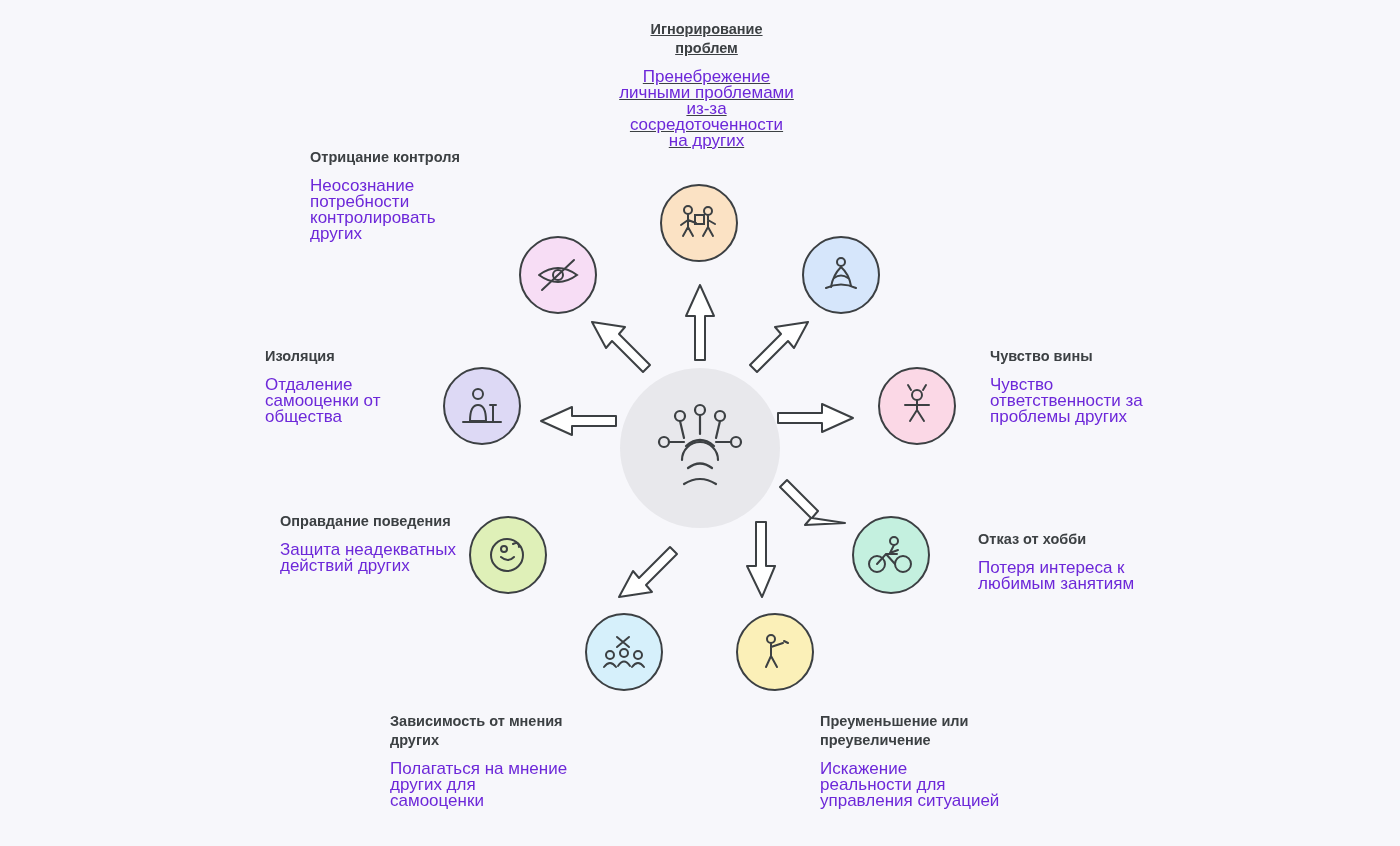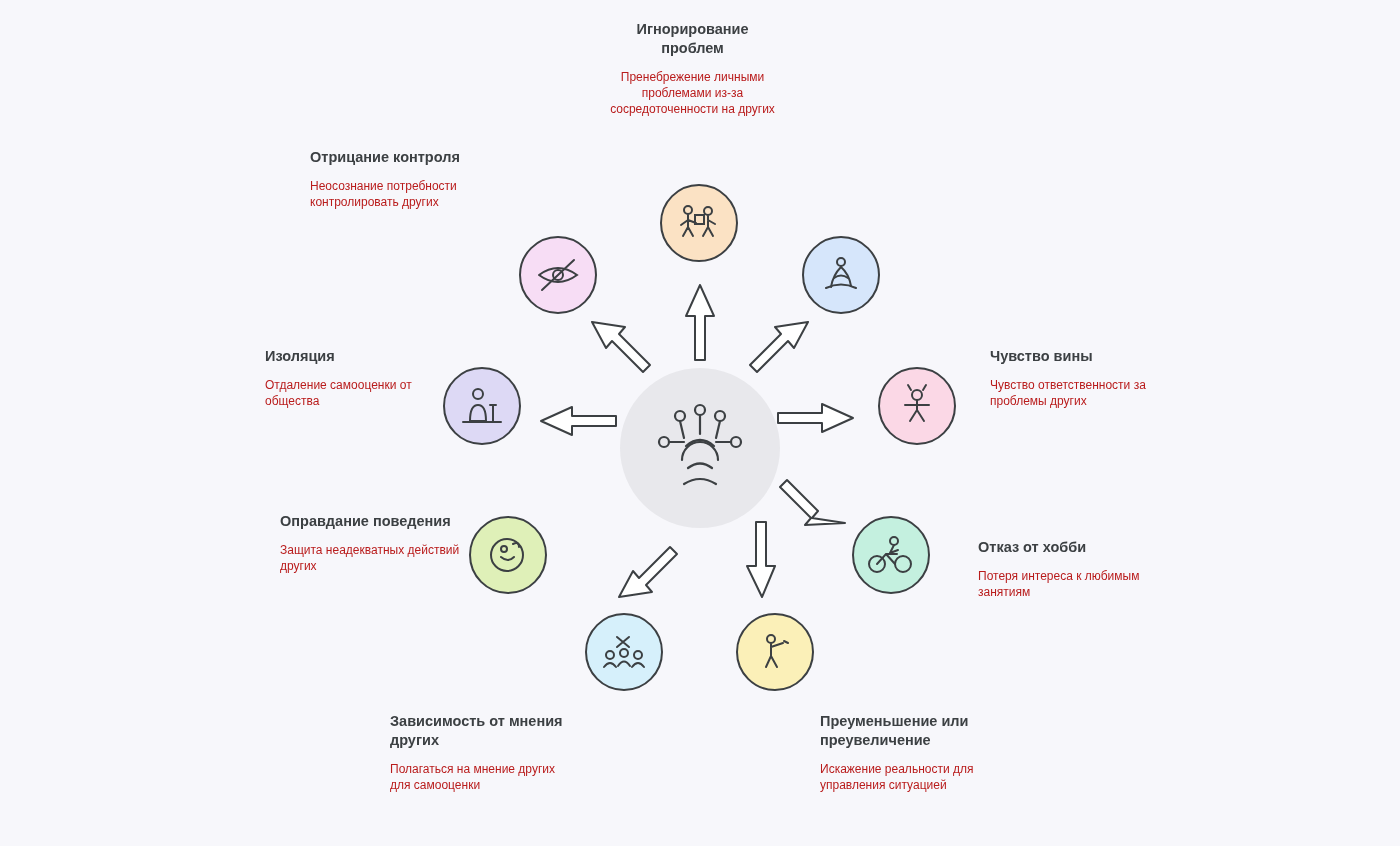--- a/index.html
+++ b/index.html
@@ -48,23 +48,23 @@
     width: 170px;
   }
   .label .title {
     font-weight: bold;
     font-size: 14.5px;
     line-height: 19px;
     color: #3c4043;
     margin-bottom: 11px;
   }
   .label .desc {
-    font-size: 12px;
+    font-size: 17px;
     line-height: 16px;
-    color: #b91c1c;
+    color: #6d28d9;
   }
   .align-right { }
   .align-left { text-align: left; }
   .align-center { text-align: center; }
   .arrows { position: absolute; left: 0; top: 0; }
 </style>
 </head>
 <body>
 
 <div id="canvas">
@@ -115,21 +115,21 @@
     <svg width="50" height="50" viewBox="0 0 50 50">
       <g stroke="#3c4043" stroke-width="2" fill="none" stroke-linecap="round">
         <circle cx="14" cy="12" r="4"></circle>
         <path d="M14 17 l0 12 M14 22 l-7 5 M14 22 l8 3 M14 29 l-5 9 M14 29 l5 9"></path>
         <circle cx="34" cy="13" r="4"></circle>
         <path d="M34 18 l0 11 M34 22 l7 4 M34 29 l-5 9 M34 29 l5 9"></path>
         <rect x="21" y="17" width="9" height="9"></rect>
       </g>
     </svg>
   </div>
-  <div class="label align-center" style="left:605px; top:20px; width:175px;">
+  <div class="label align-center" style="left:619px; top:20px; width:175px;text-decoration:underline;">
     <div class="title">Игнорирование проблем</div>
     <div class="desc">Пренебрежение личными проблемами из-за сосредоточенности на других</div>
   </div>
 
   <div class="node" style="left:802px; top:236px; background:#d6e6fb;">
     <svg width="50" height="50" viewBox="0 0 50 50">
       <g stroke="#3c4043" stroke-width="2" fill="none" stroke-linecap="round">
         <circle cx="25" cy="12" r="4"></circle>
         <path d="M25 17 q-8 8 -10 20 M25 17 q8 7 10 19"></path>
         <path d="M10 38 q15 -7 30 0"></path>
@@ -157,21 +157,21 @@
     <svg width="50" height="50" viewBox="0 0 50 50">
       <g stroke="#3c4043" stroke-width="2" fill="none" stroke-linecap="round">
         <circle cx="11" cy="34" r="8"></circle>
         <circle cx="37" cy="34" r="8"></circle>
         <path d="M11 34 l9 -10 l11 0 M20 24 l9 10"></path>
         <circle cx="28" cy="11" r="4"></circle>
         <path d="M28 15 l-4 8 M24 23 l8 -3"></path>
       </g>
     </svg>
   </div>
-  <div class="label align-left" style="left:978px; top:530px; width:180px;margin-top:8px;">
+  <div class="label align-left" style="left:978px; top:530px; width:180px;">
     <div class="title">Отказ от хобби</div>
     <div class="desc">Потеря интереса к любимым занятиям</div>
   </div>
 
   <div class="node" style="left:736px; top:613px; background:#fbf0b8;">
     <svg width="50" height="50" viewBox="0 0 50 50">
       <g stroke="#3c4043" stroke-width="2" fill="none" stroke-linecap="round">
         <circle cx="21" cy="12" r="4"></circle>
         <path d="M21 17 l0 12 M21 20 l12 -4 M21 29 l-5 11 M21 29 l6 11"></path>
         <path d="M34 14 l4 2"></path>

